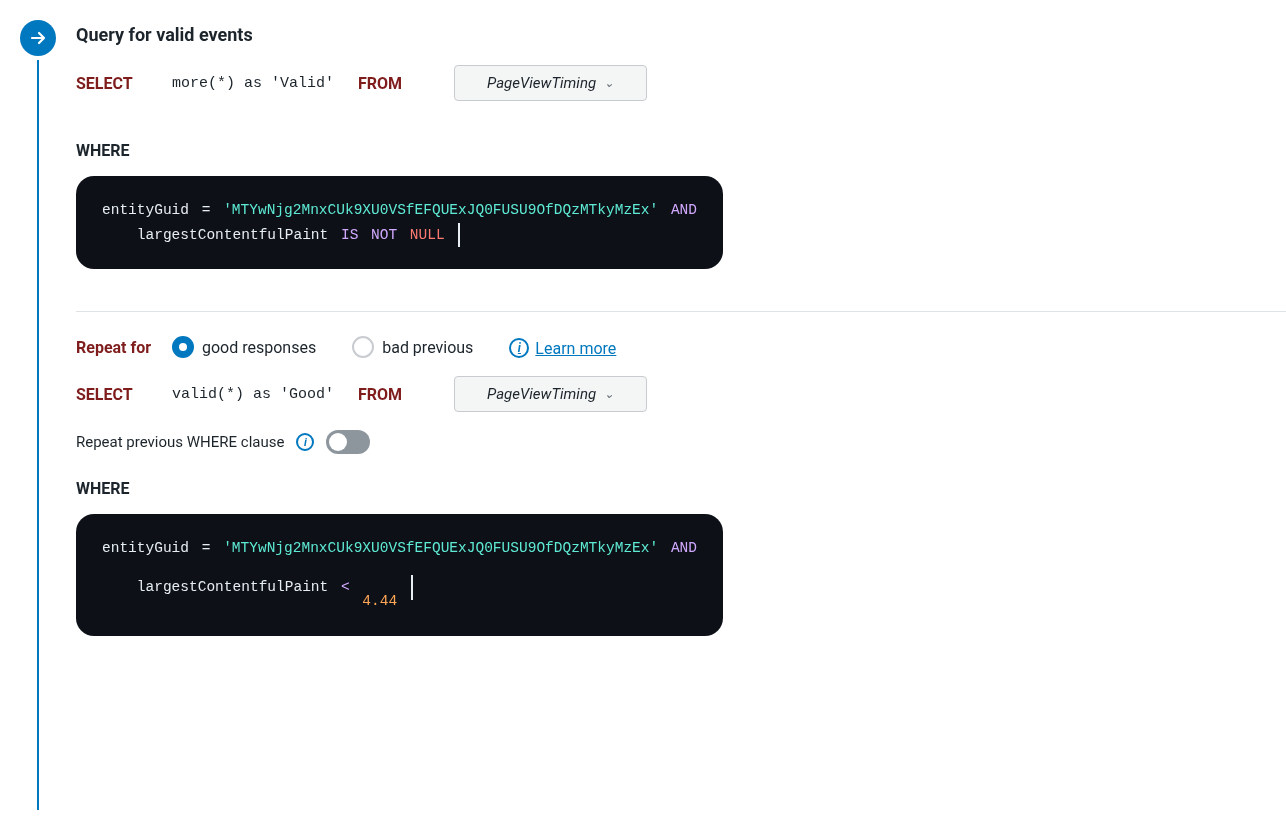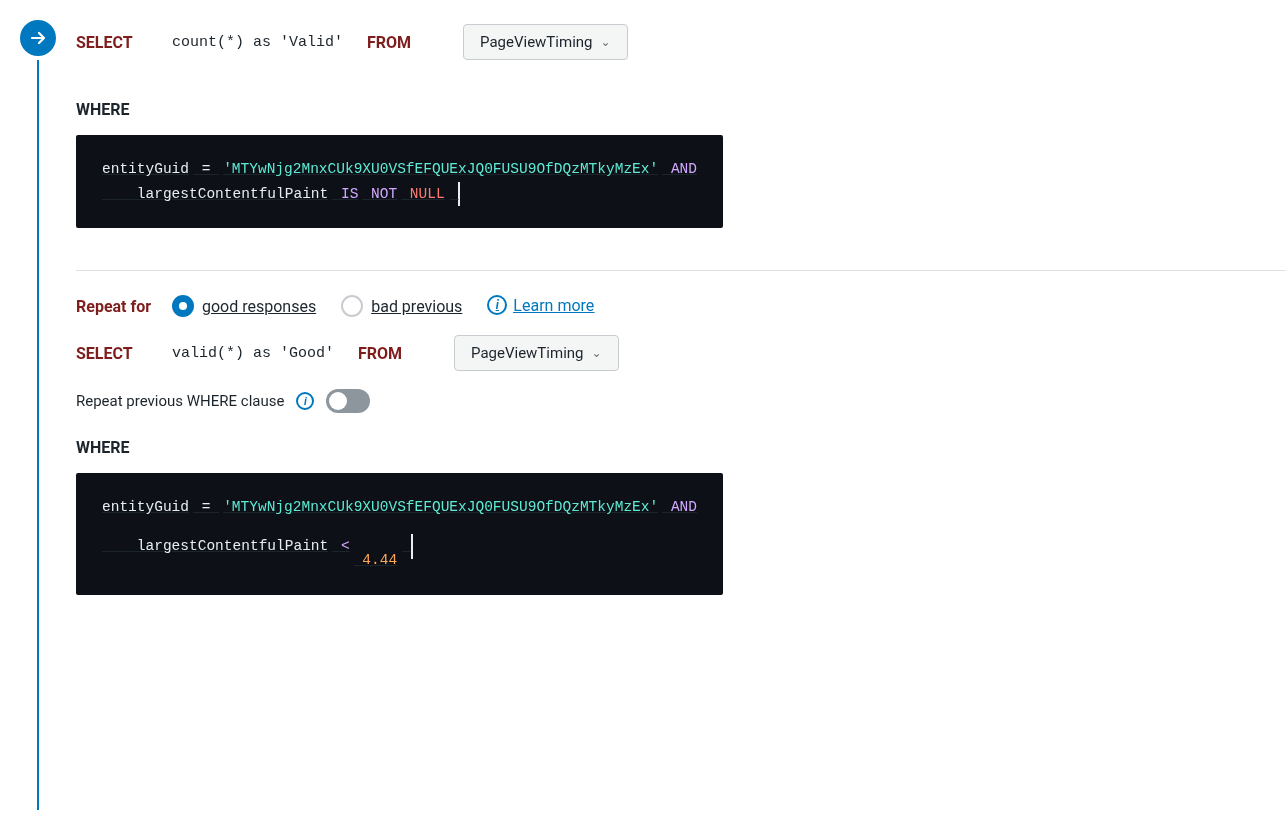--- a/index.html
+++ b/index.html
@@ -81,45 +81,45 @@
     .code-text {
       font-family: 'Courier New', monospace;
       font-size: 15px;
       color: #1d252c;
     }
 
     .dropdown-btn {
       display: flex;
       align-items: center;
       gap: 8px;
-      padding: 8px 16px;
+      padding: 8px 32px;
       border: 1px solid #c8ccd0;
       border-radius: 4px;
       background: #f4f5f5;
       font-size: 15px;
       cursor: pointer;
       color: #1d252c;
       font-family: inherit;
+      font-style: italic;
     }
 
     .dropdown-btn .chevron {
       font-size: 12px;
       color: #6c737a;
     }
 
     .code-editor {
       background: #0d1117;
-      border-radius: 2px;
+      border-radius: 18px;
       padding: 22px 26px;
       margin-bottom: 18px;
       font-family: 'Courier New', Consolas, monospace;
       font-size: 14.5px;
       line-height: 1.7;
       margin-left: 0;
-      text-decoration: underline;
     }
 
     .code-line {
       display: flex;
       flex-wrap: wrap;
       gap: 4px;
       align-items: center;
     }
 
     .code-white { color: #e6edf3; }
@@ -129,23 +129,22 @@
     .code-orange { color: #ffa657; margin-top: 28px; }
 
     .divider {
       border: none;
       border-top: 1px solid #e0e3e6;
       margin: 24px 0;
     }
 
     .radio-group {
       display: flex;
-      align-items: flex-start;
-      gap: 25px;
-      text-decoration: underline;
+      align-items: flex-end;
+      gap: 36px;
     }
 
     .radio-option {
       display: flex;
       align-items: center;
       gap: 8px;
       cursor: pointer;
     }
 
     .radio-circle {
@@ -264,24 +263,25 @@
         <svg width="20" height="20" viewBox="0 0 20 20" fill="none">
           <path d="M4 10h12M11 5l5 5-5 5" stroke="white" stroke-width="2.2" stroke-linecap="round" stroke-linejoin="round"></path>
         </svg>
       </div>
     <div class="step-line"></div>
   </div>
 
   <div class="content-area">
 
 
+    <h2 class="sub-section-title">Query for valid events</h2>
 
     <div class="query-row">
       <span class="label-bold">SELECT</span>
-      <span class="code-text">count(*) as 'Valid'</span>
+      <span class="code-text">more(*) as 'Valid'</span>
       <span class="label-bold" style="margin-left:8px;">FROM</span>
       <button class="dropdown-btn">
         <span>PageViewTiming</span>
         <span class="chevron">⌄</span>
       </button>
     </div>
 
     <div class="where-row">
       <span class="where-label">WHERE</span>
       <div class="code-editor code-editor-full">

